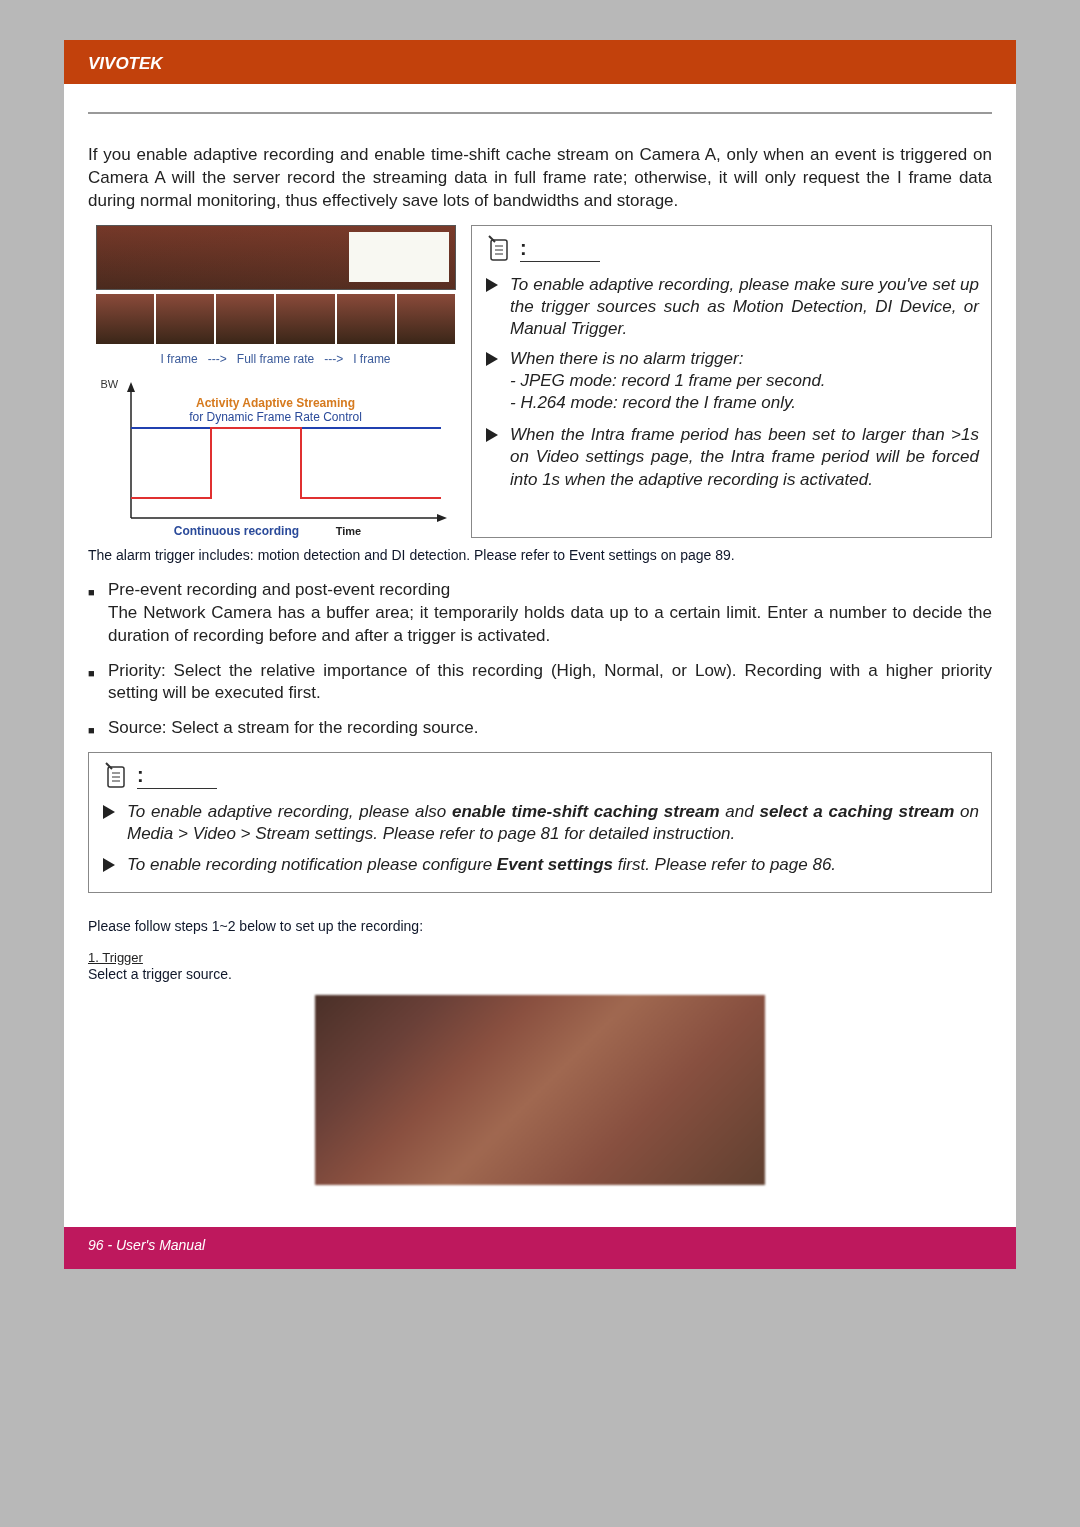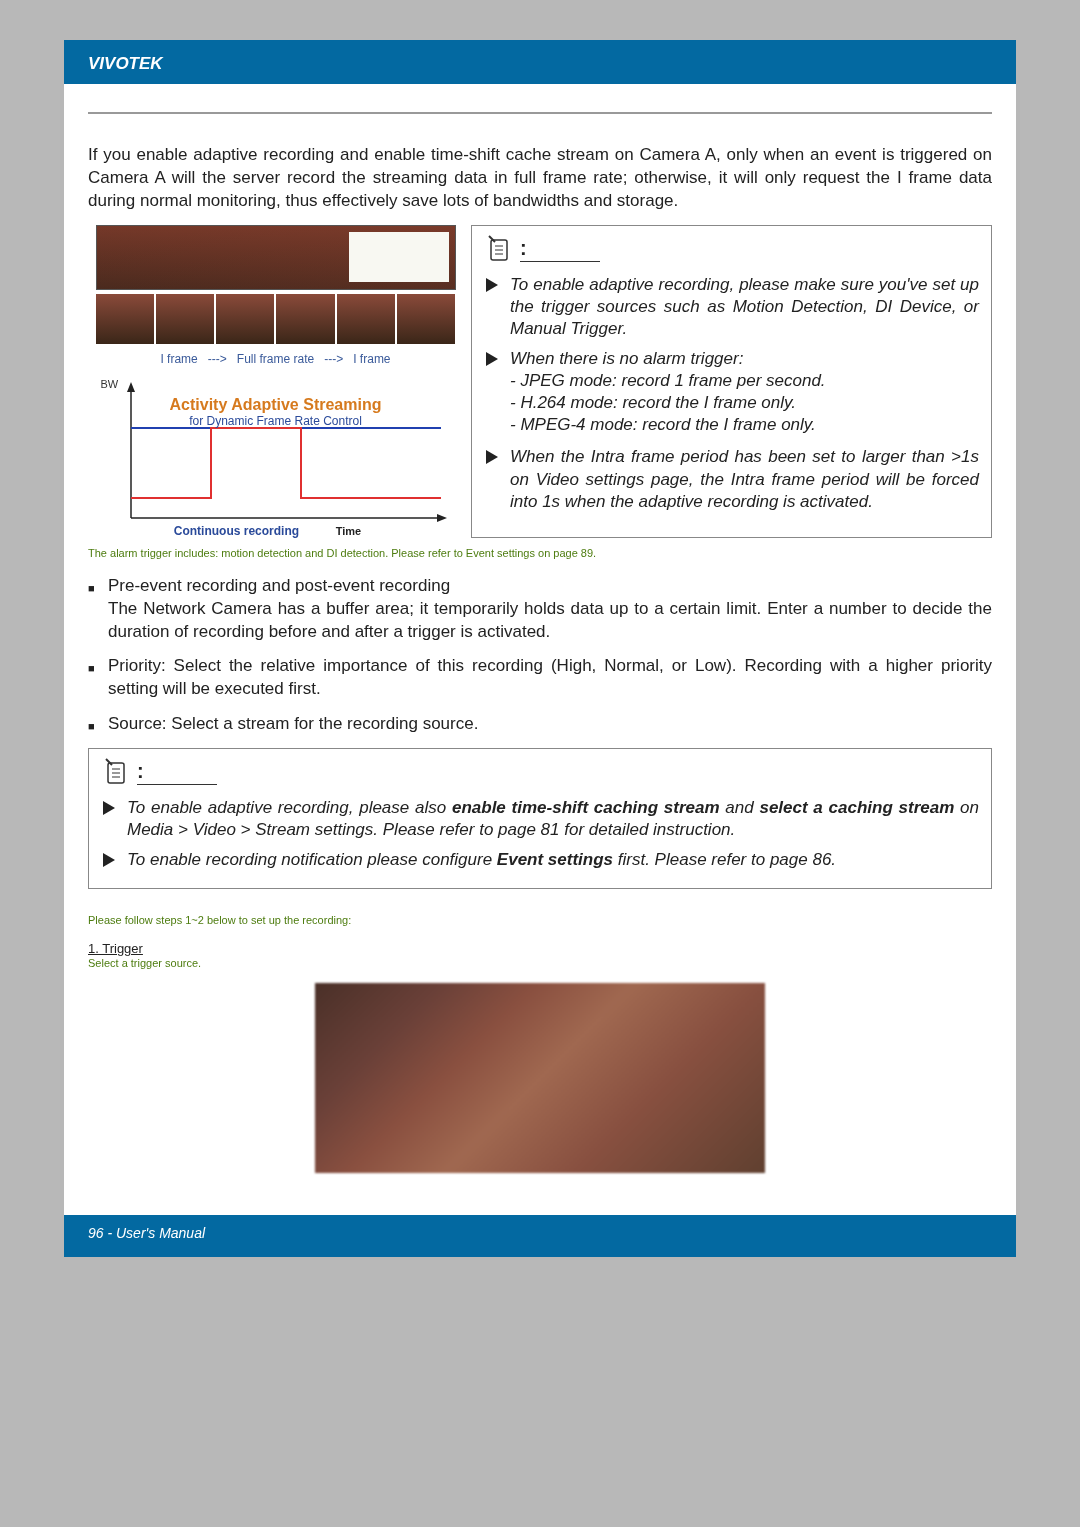--- a/index.html
+++ b/index.html
@@ -9,21 +9,21 @@
     width: 1080px;
     margin: 0 auto;
   }
   .page {
     background: #fff;
     width: 952px;
     margin: 40px auto 60px;
     padding: 0;
   }
   .header {
-    background: #0369a1;
+    background: #c2410c;
     padding: 14px 0 10px 24px;
   }
   .header-title {
     color: #fff;
     font-weight: bold;
     font-style: italic;
     font-size: 17px;
   }
   .content {
     padding: 28px 24px 18px;
@@ -56,53 +56,53 @@
       linear-gradient(90deg, rgba(74,42,30,0.1), rgba(122,58,42,0.3));
   }
   .strip { display:flex; gap:2px; width:360px; height:50px; margin-top:2px;}
   .strip div{ flex:1; background: linear-gradient(#8a4a3a,#3a2618); }
   .frameline { font-size: 12px; color:#3a5a9a; margin:8px 0 12px; }
   .chart-area {
     width: 350px; height: 160px; position:relative;
   }
   .yaxis-lbl { position:absolute; left:0; top:0; font-size:11px; color:#333; }
   .chart-svg { width:100%; height:100%; }
-  .aas-title { font-size: 16px; color:#d67a1e; font-weight:bold; text-align:center; }
+  .aas-title { font-size: 12px; color:#d67a1e; font-weight:bold; text-align:center; }
   .aas-sub { font-size: 12px; color:#2a4a9a; text-align:center; margin-bottom:2px;}
   .contrec { font-size:12px; color:#2a4a9a; font-weight:bold; text-align:center; margin-top:4px;}
   .notebox {
     border: 1px solid #888;
     flex: 1;
     padding: 8px 12px 8px 14px;
     font-style: italic;
     font-size: 17px;
     color: #222;
     line-height: 1.3;
   }
   .note-label { display:flex; align-items:flex-end; gap:8px; margin-bottom:10px; padding-bottom:2px; font-style:normal;}
   .note-label span.colon { font-size:20px; font-weight:bold; border-bottom:1px solid #333; padding-bottom:0px; width:80px; display:inline-block;}
   .note-icon { width:26px; height:28px; }
   .arrow-li { display:flex; gap:12px; margin-bottom:8px; text-align: justify;}
   .arrow-li.tight{margin-bottom:2px;}
   .arrow-li .tri { flex-shrink:0; width:0;height:0;border-top:7px solid transparent;border-bottom:7px solid transparent;border-left:12px solid #222; margin-top:4px;}
-  .para { font-size:11px; color:#4d7c0f; line-height:1.35; margin-bottom:14px; text-align: justify;}
+  .para { font-size:14px; color:#0f172a; line-height:1.35; margin-bottom:14px; text-align: justify;}
   .bullets { list-style:none; }
   .bullets li { font-size:17px; color:#222; line-height:1.35; text-align: justify; margin-bottom:12px; position:relative; padding-left:20px;}
   .bullets li::before{ content:"■"; font-size:11px; position:absolute; left:0; top:6px;}
   .notebox.full { margin-top:4px; margin-bottom:24px; }
   .bold-italic { font-weight:bold; font-style:italic; }
   .step-h { font-size:13px; text-decoration: underline; margin-bottom:0px; color:#222;}
   .placeholder {
     width: 450px; height: 190px; margin: 12px auto 24px;
     background:
       linear-gradient(135deg, #4a3028 0%, #6a4038 20%, #8a5040 35%, #a06850 50%, #885040 70%, #604030 100%);
     filter: blur(1px);
   }
   .footer {
-    background:#0369a1;
+    background:#be185d;
     padding: 10px 24px 16px;
     color:#fff;
     font-style: italic;
     font-size:14px;
   }
 </style>
 </head>
 <body>
 
 <div class="page">
@@ -169,21 +169,20 @@
         <div class="arrow-li">
             <div class="tri"></div>
           <div>To enable adaptive recording, please make sure you've set up the trigger sources such as Motion Detection, DI Device, or Manual Trigger.</div>
           </div>
         <div class="arrow-li tight">
             <div class="tri"></div>
           <div>
             <div>When there is no alarm trigger:</div>
             <div>- JPEG mode: record 1 frame per second.</div>
             <div>- H.264 mode: record the I frame only.</div>
-            <div>- MPEG-4 mode: record the I frame only.</div>
           </div>
           </div>
         <div style="height:8px;"></div>
         <div class="arrow-li">
             <div class="tri"></div>
           <div>When the Intra frame period has been set to larger than &gt;1s on Video settings page, the Intra frame period will be forced into 1s when the adaptive recording is activated.</div>
           </div>
       </div>
     </div>
 

